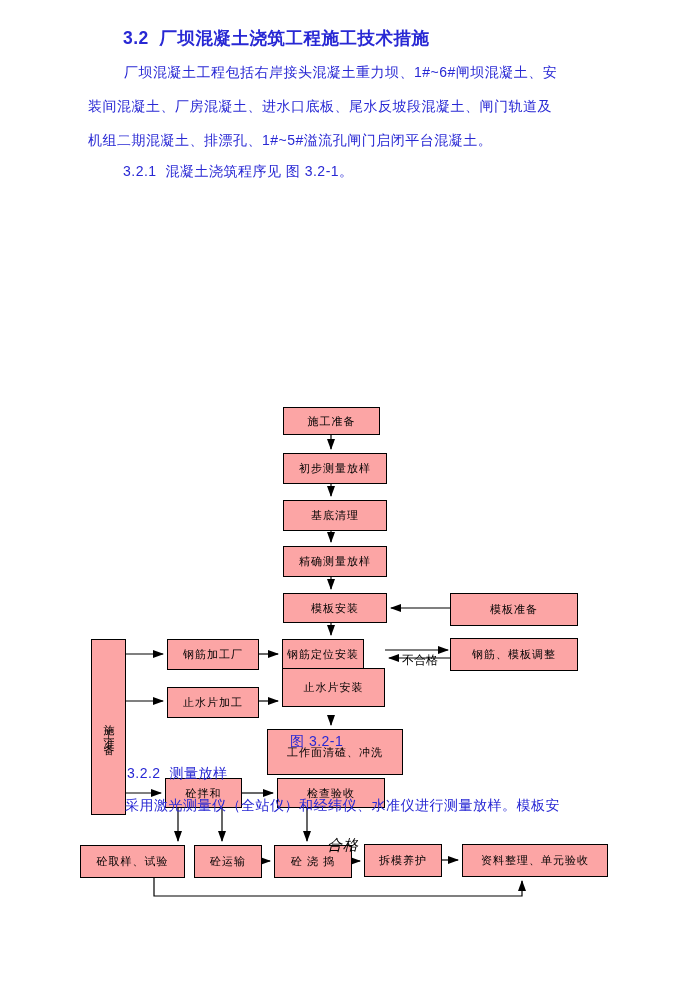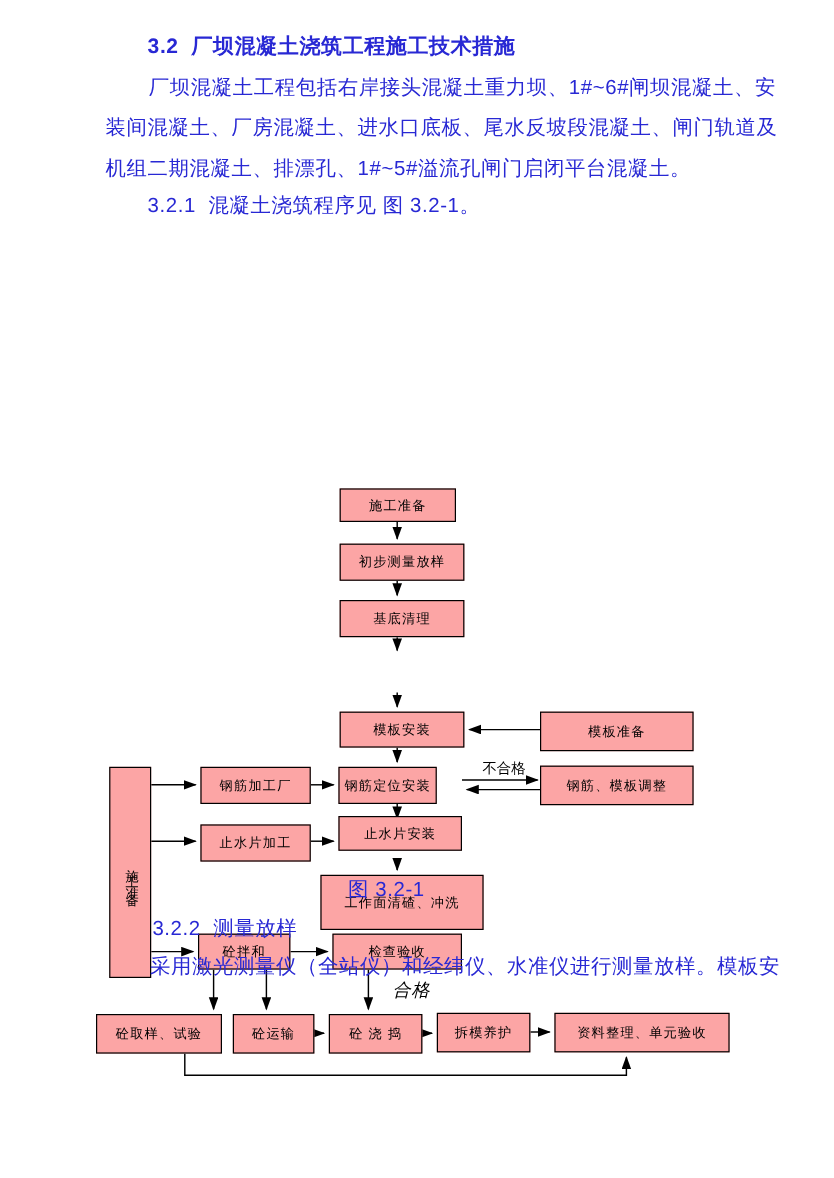--- a/index.html
+++ b/index.html
@@ -11,21 +11,21 @@
     position:relative;
     width:695px;height:982px;
     background:#ffffff;
     font-family:"Liberation Sans","DejaVu Sans",sans-serif;
     overflow:hidden;
     padding-left:32px;
   }
   .tline{
     position:absolute;
     color:var(--blue);
-    font-size:17px;
+    font-size:14px;
     line-height:19px;
     white-space:pre;
     letter-spacing:0.5px;
   }
   .tline.bold{font-weight:bold;font-size:17.5px;}
   .figure{position:absolute;left:0;top:195px;width:695px;height:525px;}
   .flowsvg{position:absolute;left:0;top:0;width:695px;height:982px;pointer-events:none;}
   .box{
     position:absolute;
     box-sizing:border-box;
@@ -36,21 +36,21 @@
     letter-spacing:1px;
     white-space:pre;
   }
   .box.vert{
     writing-mode:vertical-lr;
     text-orientation:upright;
     letter-spacing:7px;
     padding-top:4px;
   }
   .flow-label{
-    position:absolute;color:var(--ink);white-space:pre;
+    position:absolute;color:var(--ink);white-space:pre;margin-top:20px;
   }
   .flow-label.small{font-size:12px;}
   .flow-label.med{font-size:15px;letter-spacing:1px;font-style:italic;}
 </style>
 </head>
 <body>
 
 <div class="page">
 
   <div class="tline bold" style="left:123px;top:29px">3.2  厂坝混凝土浇筑工程施工技术措施</div>
@@ -99,28 +99,29 @@
         <line x1="352" y1="666" x2="360" y2="666" marker-end="url(#ah)"></line>
         <line x1="442" y1="665" x2="458" y2="665" marker-end="url(#ah)"></line>
 
         <polyline points="154,683 154,701 522,701 522,686" marker-end="url(#ah)"></polyline>
       </g>
     </svg>
 
     <div class="box" style="left:283px;top:212px;width:97px;height:28px">施工准备</div>
     <div class="box" style="left:283px;top:258px;width:104px;height:31px">初步测量放样</div>
     <div class="box" style="left:283px;top:305px;width:104px;height:31px">基底清理</div>
+    <div class="box" style="left:283px;top:351px;width:104px;height:31px">精确测量放样</div>
     <div class="box" style="left:283px;top:398px;width:104px;height:30px">模板安装</div>
     <div class="box" style="left:450px;top:398px;width:128px;height:33px">模板准备</div>
     <div class="box" style="left:167px;top:444px;width:92px;height:31px">钢筋加工厂</div>
     <div class="box" style="left:282px;top:444px;width:82px;height:31px">钢筋定位安装</div>
     <div class="box" style="left:450px;top:443px;width:128px;height:33px">钢筋、模板调整</div>
     <div class="box vert" style="left:91px;top:444px;width:35px;height:176px">施工准备</div>
     <div class="box" style="left:167px;top:492px;width:92px;height:31px">止水片加工</div>
-    <div class="box" style="left:282px;top:485px;width:103px;height:29px">止水片安装</div>
+    <div class="box" style="left:282px;top:473px;width:103px;height:39px">止水片安装</div>
     <div class="box" style="left:267px;top:534px;width:136px;height:46px">工作面清碴、冲洗</div>
     <div class="box" style="left:165px;top:583px;width:77px;height:30px">砼拌和</div>
     <div class="box" style="left:80px;top:650px;width:105px;height:33px">砼取样、试验</div>
     <div class="box" style="left:277px;top:583px;width:108px;height:30px">检查验收</div>
     <div class="box" style="left:194px;top:650px;width:68px;height:33px">砼运输</div>
     <div class="box" style="left:274px;top:650px;width:78px;height:33px">砼 浇 捣</div>
     <div class="box" style="left:364px;top:649px;width:78px;height:33px">拆模养护</div>
     <div class="box" style="left:462px;top:649px;width:146px;height:33px">资料整理、单元验收</div>
 
     <div class="flow-label small" style="left:402px;top:437px">不合格</div>

